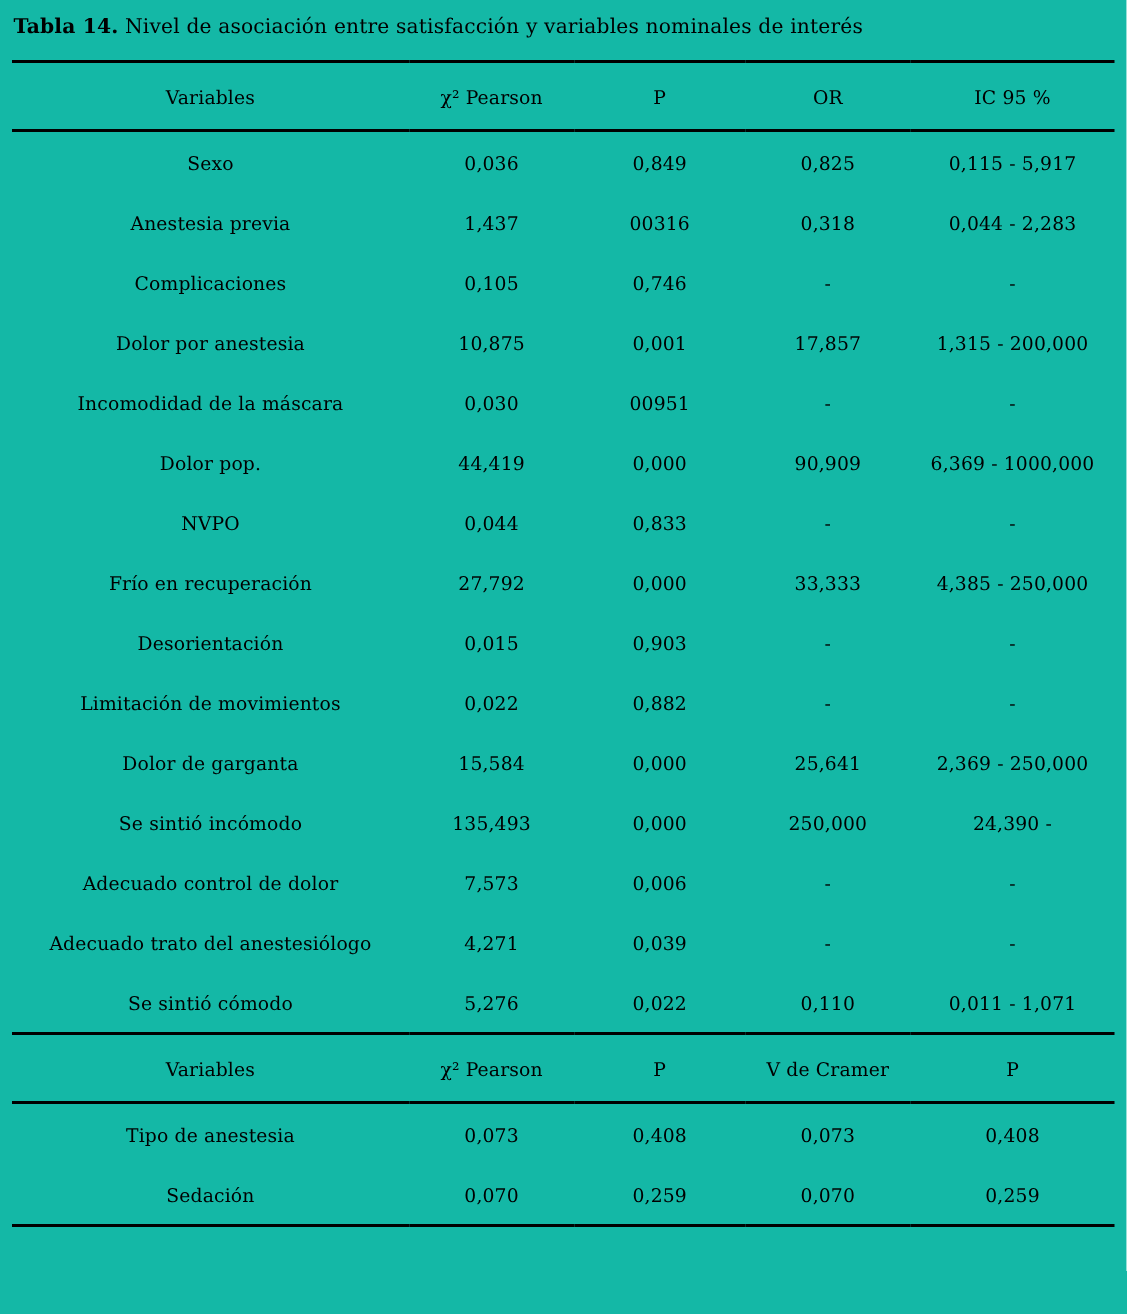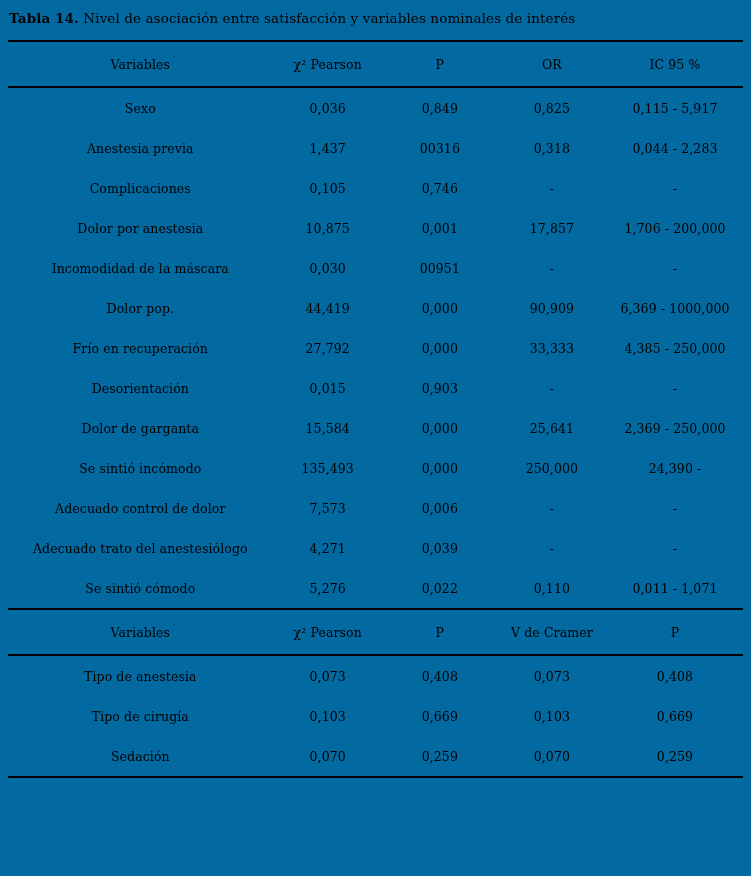--- a/index.html
+++ b/index.html
@@ -7,21 +7,21 @@
     padding: 0;
     background: #ffffff;
     color: #000000;
     font-family: "DejaVu Serif", "Liberation Serif", serif;
   }
   .page {
     width: 751px;
     height: 876px;
     box-sizing: border-box;
     padding: 6px 8px 0 8px;
-    background: #0369a1;
+    background: #14b8a6;
     overflow: hidden;
   }
   .caption {
     font-size: 13.5px;
     line-height: 20px;
     margin: 2px 0 12px 1px;
     letter-spacing: 0.1px;
   }
   .caption b { font-weight: bold; }
   table.assoc {
@@ -91,47 +91,61 @@
           <td>0,105</td>
           <td>0,746</td>
           <td>-</td>
           <td>-</td>
         </tr>
         <tr>
           <td>Dolor por anestesia</td>
           <td>10,875</td>
           <td>0,001</td>
           <td>17,857</td>
-          <td>1,706 - 200,000</td>
+          <td>1,315 - 200,000</td>
         </tr>
         <tr>
           <td>Incomodidad de la máscara</td>
           <td>0,030</td>
           <td>00951</td>
           <td>-</td>
           <td>-</td>
         </tr>
         <tr>
           <td>Dolor pop.</td>
           <td>44,419</td>
           <td>0,000</td>
           <td>90,909</td>
           <td>6,369 - 1000,000</td>
         </tr>
         <tr>
+          <td>NVPO</td>
+          <td>0,044</td>
+          <td>0,833</td>
+          <td>-</td>
+          <td>-</td>
+        </tr>
+        <tr>
           <td>Frío en recuperación</td>
           <td>27,792</td>
           <td>0,000</td>
           <td>33,333</td>
           <td>4,385 - 250,000</td>
         </tr>
         <tr>
           <td>Desorientación</td>
           <td>0,015</td>
           <td>0,903</td>
+          <td>-</td>
+          <td>-</td>
+        </tr>
+        <tr>
+          <td>Limitación de movimientos</td>
+          <td>0,022</td>
+          <td>0,882</td>
           <td>-</td>
           <td>-</td>
         </tr>
         <tr>
           <td>Dolor de garganta</td>
           <td>15,584</td>
           <td>0,000</td>
           <td>25,641</td>
           <td>2,369 - 250,000</td>
         </tr>
@@ -171,27 +185,20 @@
           <td>P</td>
         </tr>
         <tr>
           <td>Tipo de anestesia</td>
           <td>0,073</td>
           <td>0,408</td>
           <td>0,073</td>
           <td>0,408</td>
         </tr>
         <tr>
-          <td>Tipo de cirugía</td>
-          <td>0,103</td>
-          <td>0,669</td>
-          <td>0,103</td>
-          <td>0,669</td>
-        </tr>
-        <tr>
           <td>Sedación</td>
           <td>0,070</td>
           <td>0,259</td>
           <td>0,070</td>
           <td>0,259</td>
         </tr>
       </tbody>
   </table>
 </div>
 

